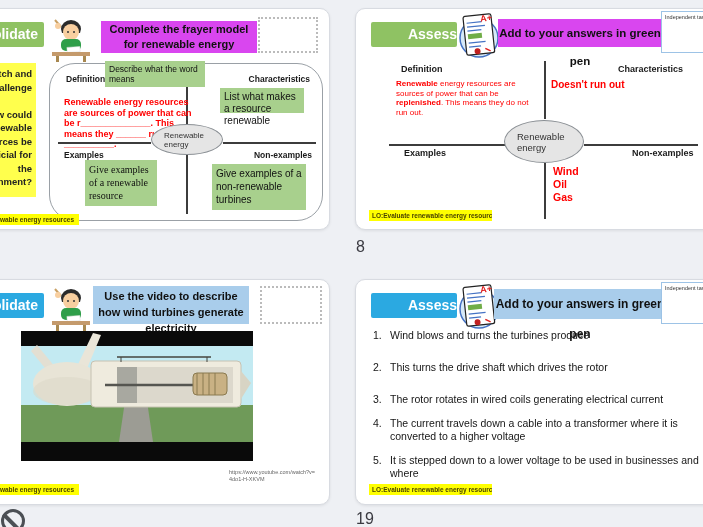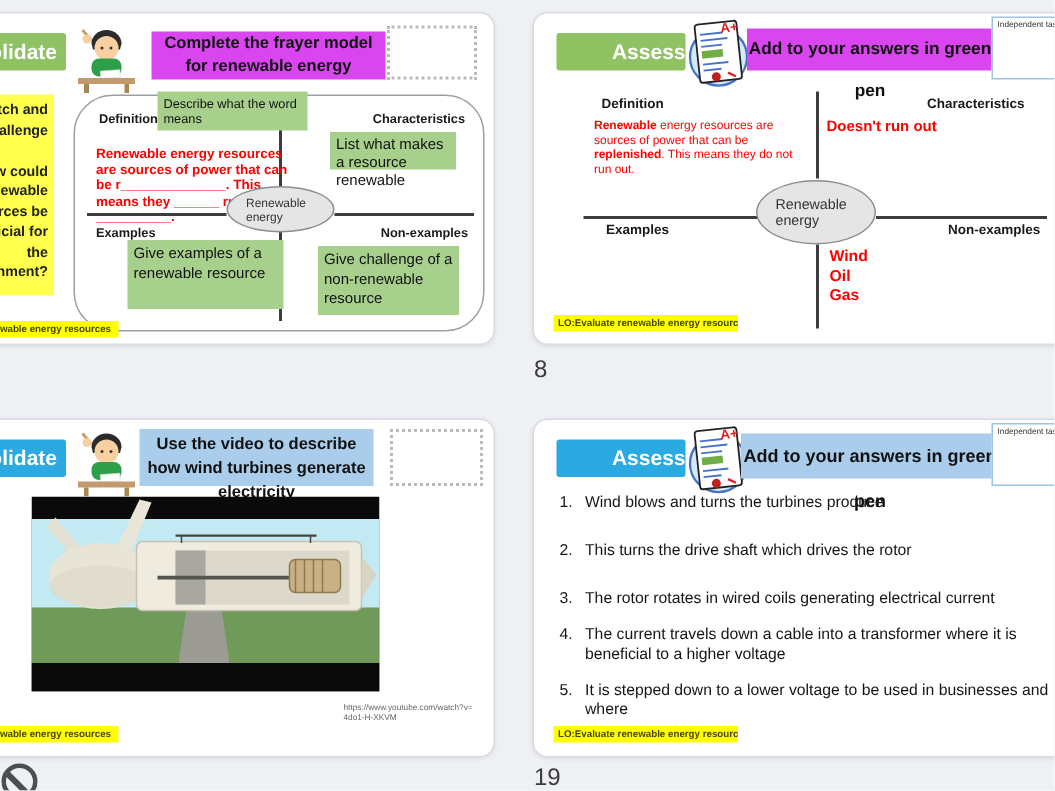--- a/index.html
+++ b/index.html
@@ -93,23 +93,23 @@
       <div class="qlabel" style="right:10px; top:86px;">Non-examples</div>
 
       <div class="gbox" style="left:55px; top:-3px; width:100px; font-size:8.5px; line-height:10px;">Describe what the word means</div>
 
       <div class="redbold" style="position:absolute; left:14px; top:33px; width:128px; font-size:9px; line-height:10.5px;">Renewable energy resources are sources of power that can be r______________. This means they ______ run __________.</div>
 
       <div class="gbox" style="left:170px; top:24px; width:84px; height:25px; font-size:10px; line-height:12px;">List what makes a resource renewable</div>
 
       <div class="ellipse" style="left:101px; top:60px; width:72px; height:31px; font-size:8px; line-height:9px; padding:0 12px;">Renewable energy</div>
 
-      <div class="gbox" style="left:35px; top:96px; width:104px; height:46px; font-size:10px; line-height:13px;">Give examples of a renewable resource</div>
-
-      <div class="gbox" style="left:162px; top:100px; width:94px; height:46px; font-size:10px; line-height:13px;">Give challenge of a non-renewable resource</div>
+      <div class="gbox" style="left:35px; top:96px; width:72px; height:46px; font-size:10px; line-height:13px;font-family:Liberation Serif, serif;">Give examples of a renewable resource</div>
+
+      <div class="gbox" style="left:162px; top:100px; width:94px; height:46px; font-size:10px; line-height:13px;">Give examples of a non-renewable turbines</div>
     </div>
 
     <div class="lo right" style="left:-20px; top:205px; width:166px; height:11px;">LO:Evaluate renewable energy resources</div>
   </div>
 
   <div class="card" style="left:355px; top:8px; height:222px;">
     <div class="banner green center" style="left:15px; top:13px; width:86px; height:25px;">Assess</div>
 
     <svg style="position:absolute; left:100px; top:3px;" width="46" height="48" viewBox="0 0 46 48">
       <circle cx="23" cy="26" r="19" fill="#D6E9F8" stroke="#4472C4" stroke-width="1.5"></circle>
@@ -254,21 +254,21 @@
     <div class="step" style="left:17px; top:81px; width:330px;">
       <span class="n">2.</span>
       <span class="t">This turns the drive shaft which drives the rotor</span>
     </div>
     <div class="step" style="left:17px; top:113px; width:330px;">
       <span class="n">3.</span>
       <span class="t">The rotor rotates in wired coils generating electrical current</span>
     </div>
     <div class="step" style="left:17px; top:137px; width:322px;">
       <span class="n">4.</span>
-      <span class="t">The current travels down a cable into a transformer where it is beneficial to a higher voltage</span>
+      <span class="t">The current travels down a cable into a transformer where it is converted to a higher voltage</span>
     </div>
     <div class="step" style="left:17px; top:174px; width:330px;">
       <span class="n">5.</span>
       <span class="t">It is stepped down to a lower voltage to be used in businesses and where</span>
     </div>
 
     <div class="lo" style="left:13px; top:204px; width:123px; height:11px; padding-left:3px;">LO:Evaluate renewable energy resources</div>
   </div>
 
   <div class="slide-num" style="left:356px; top:510px;">19</div>

